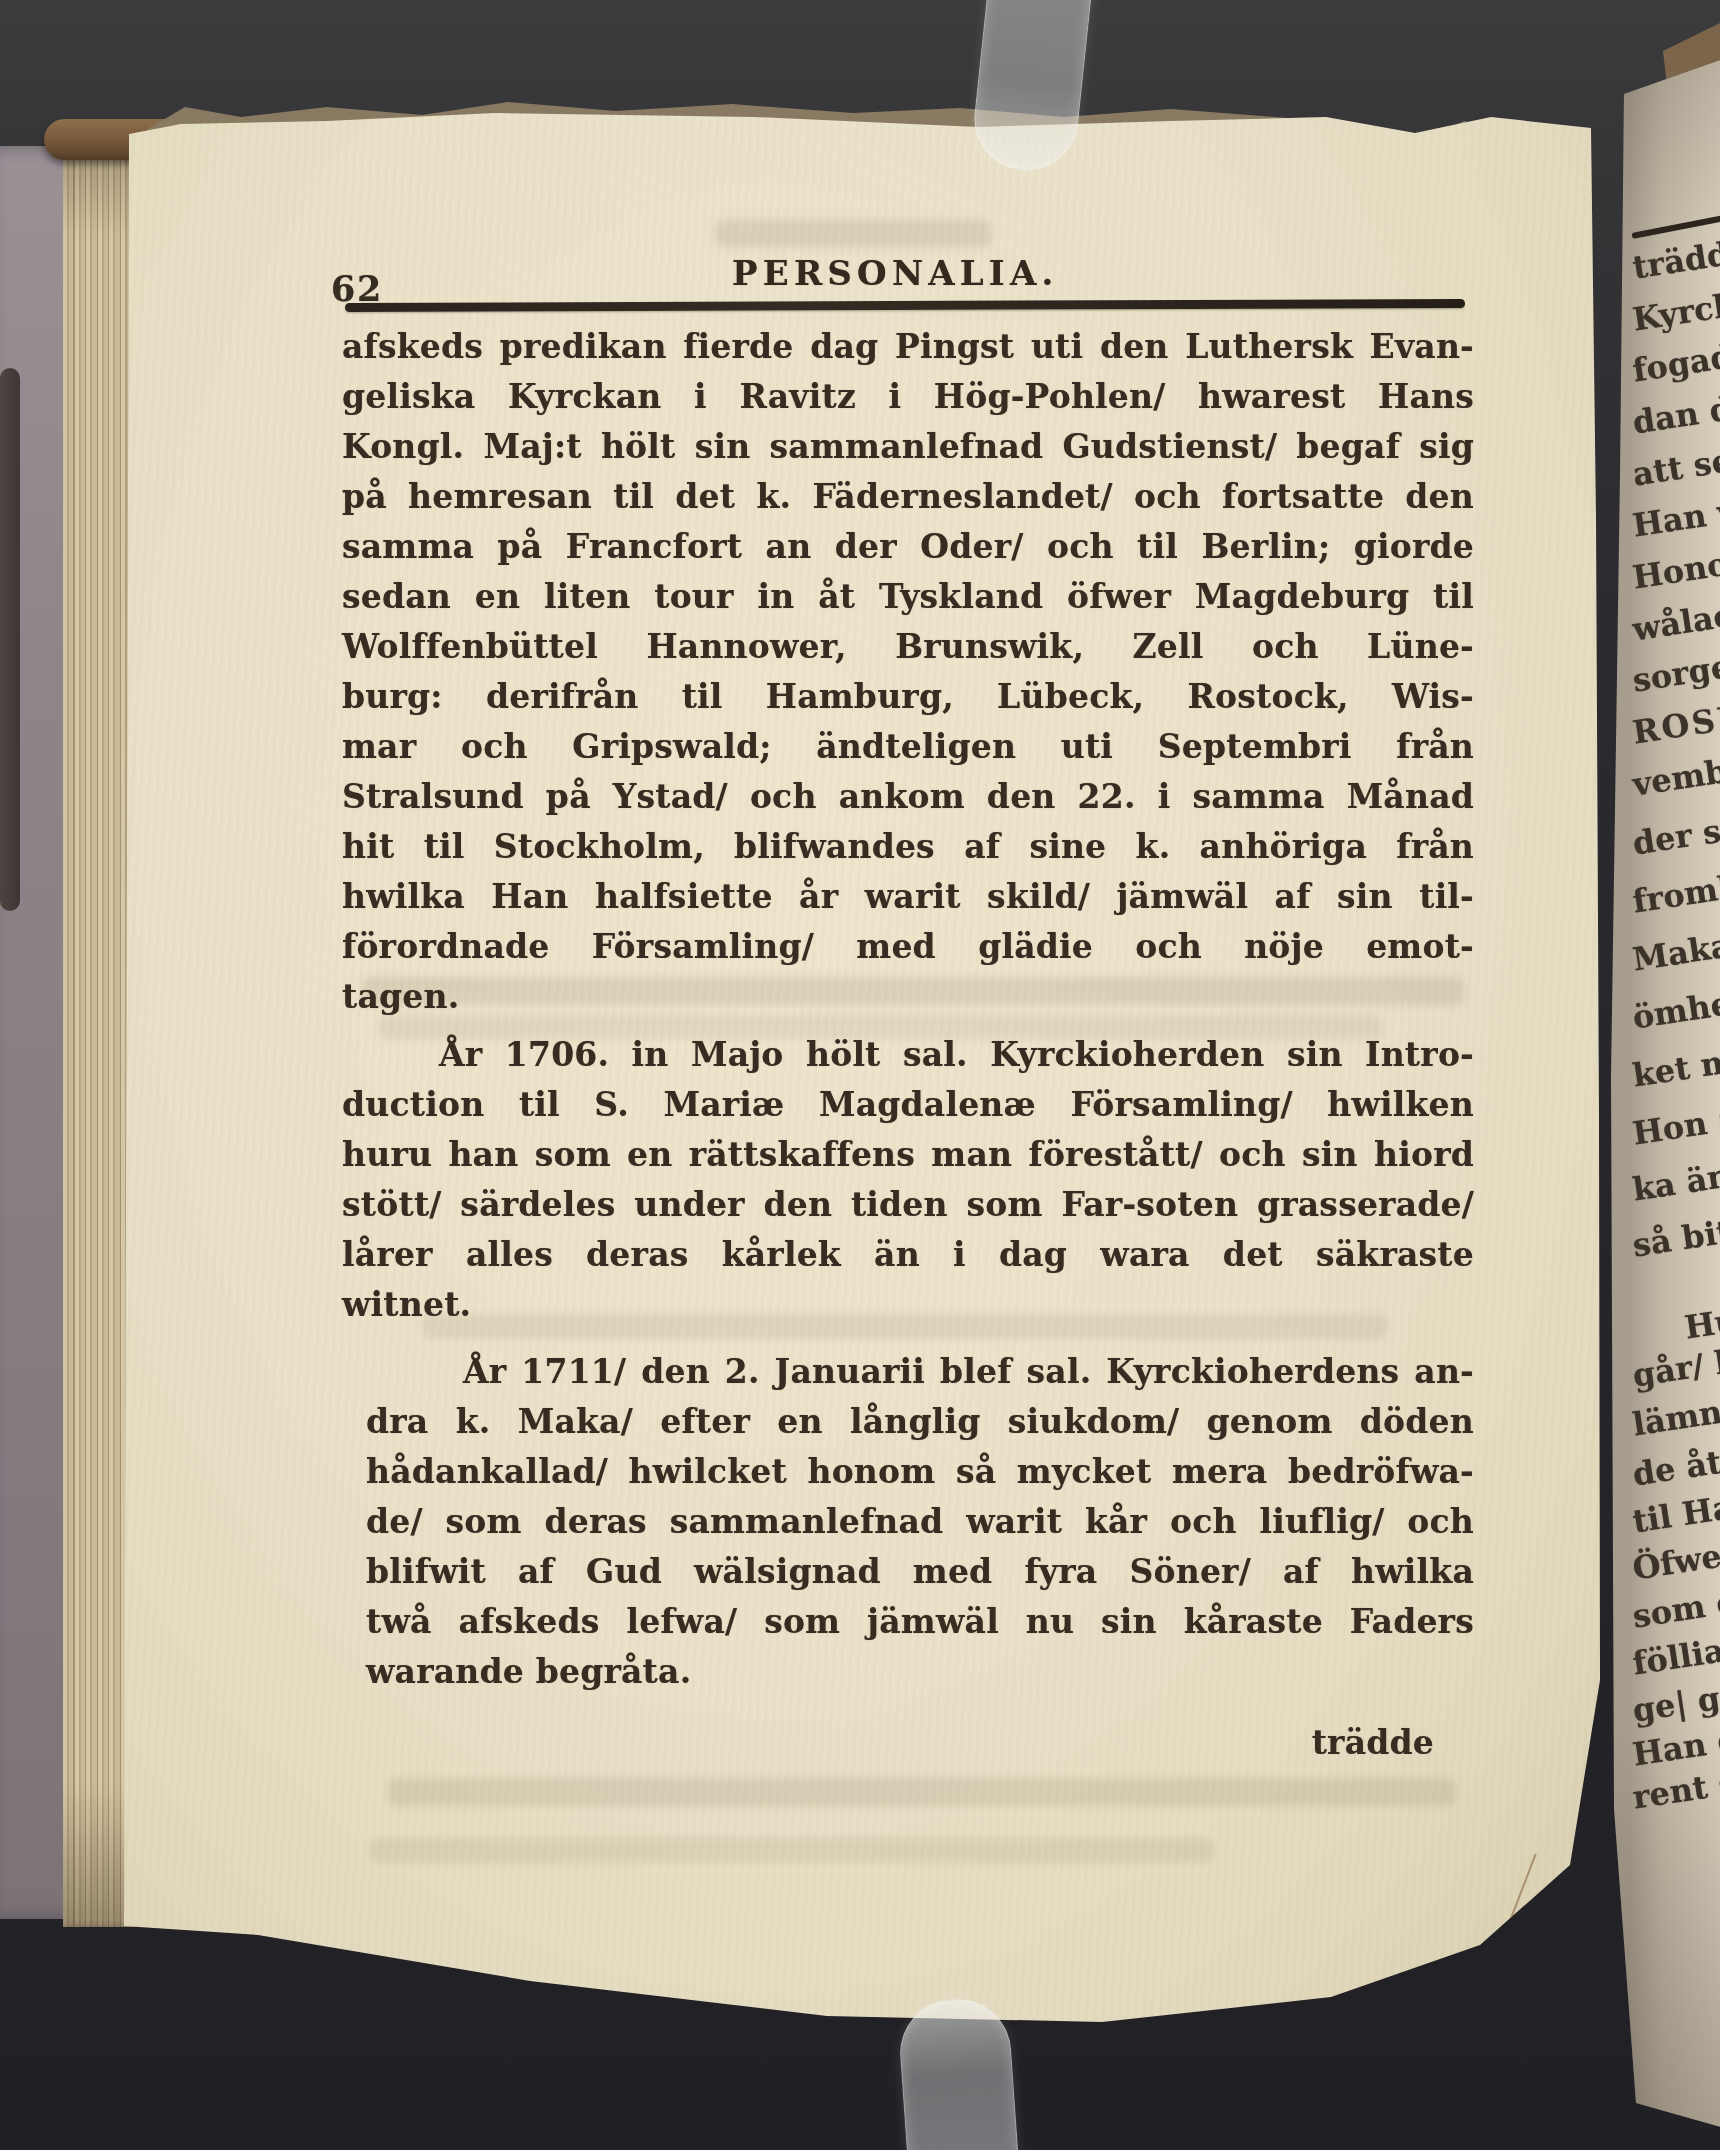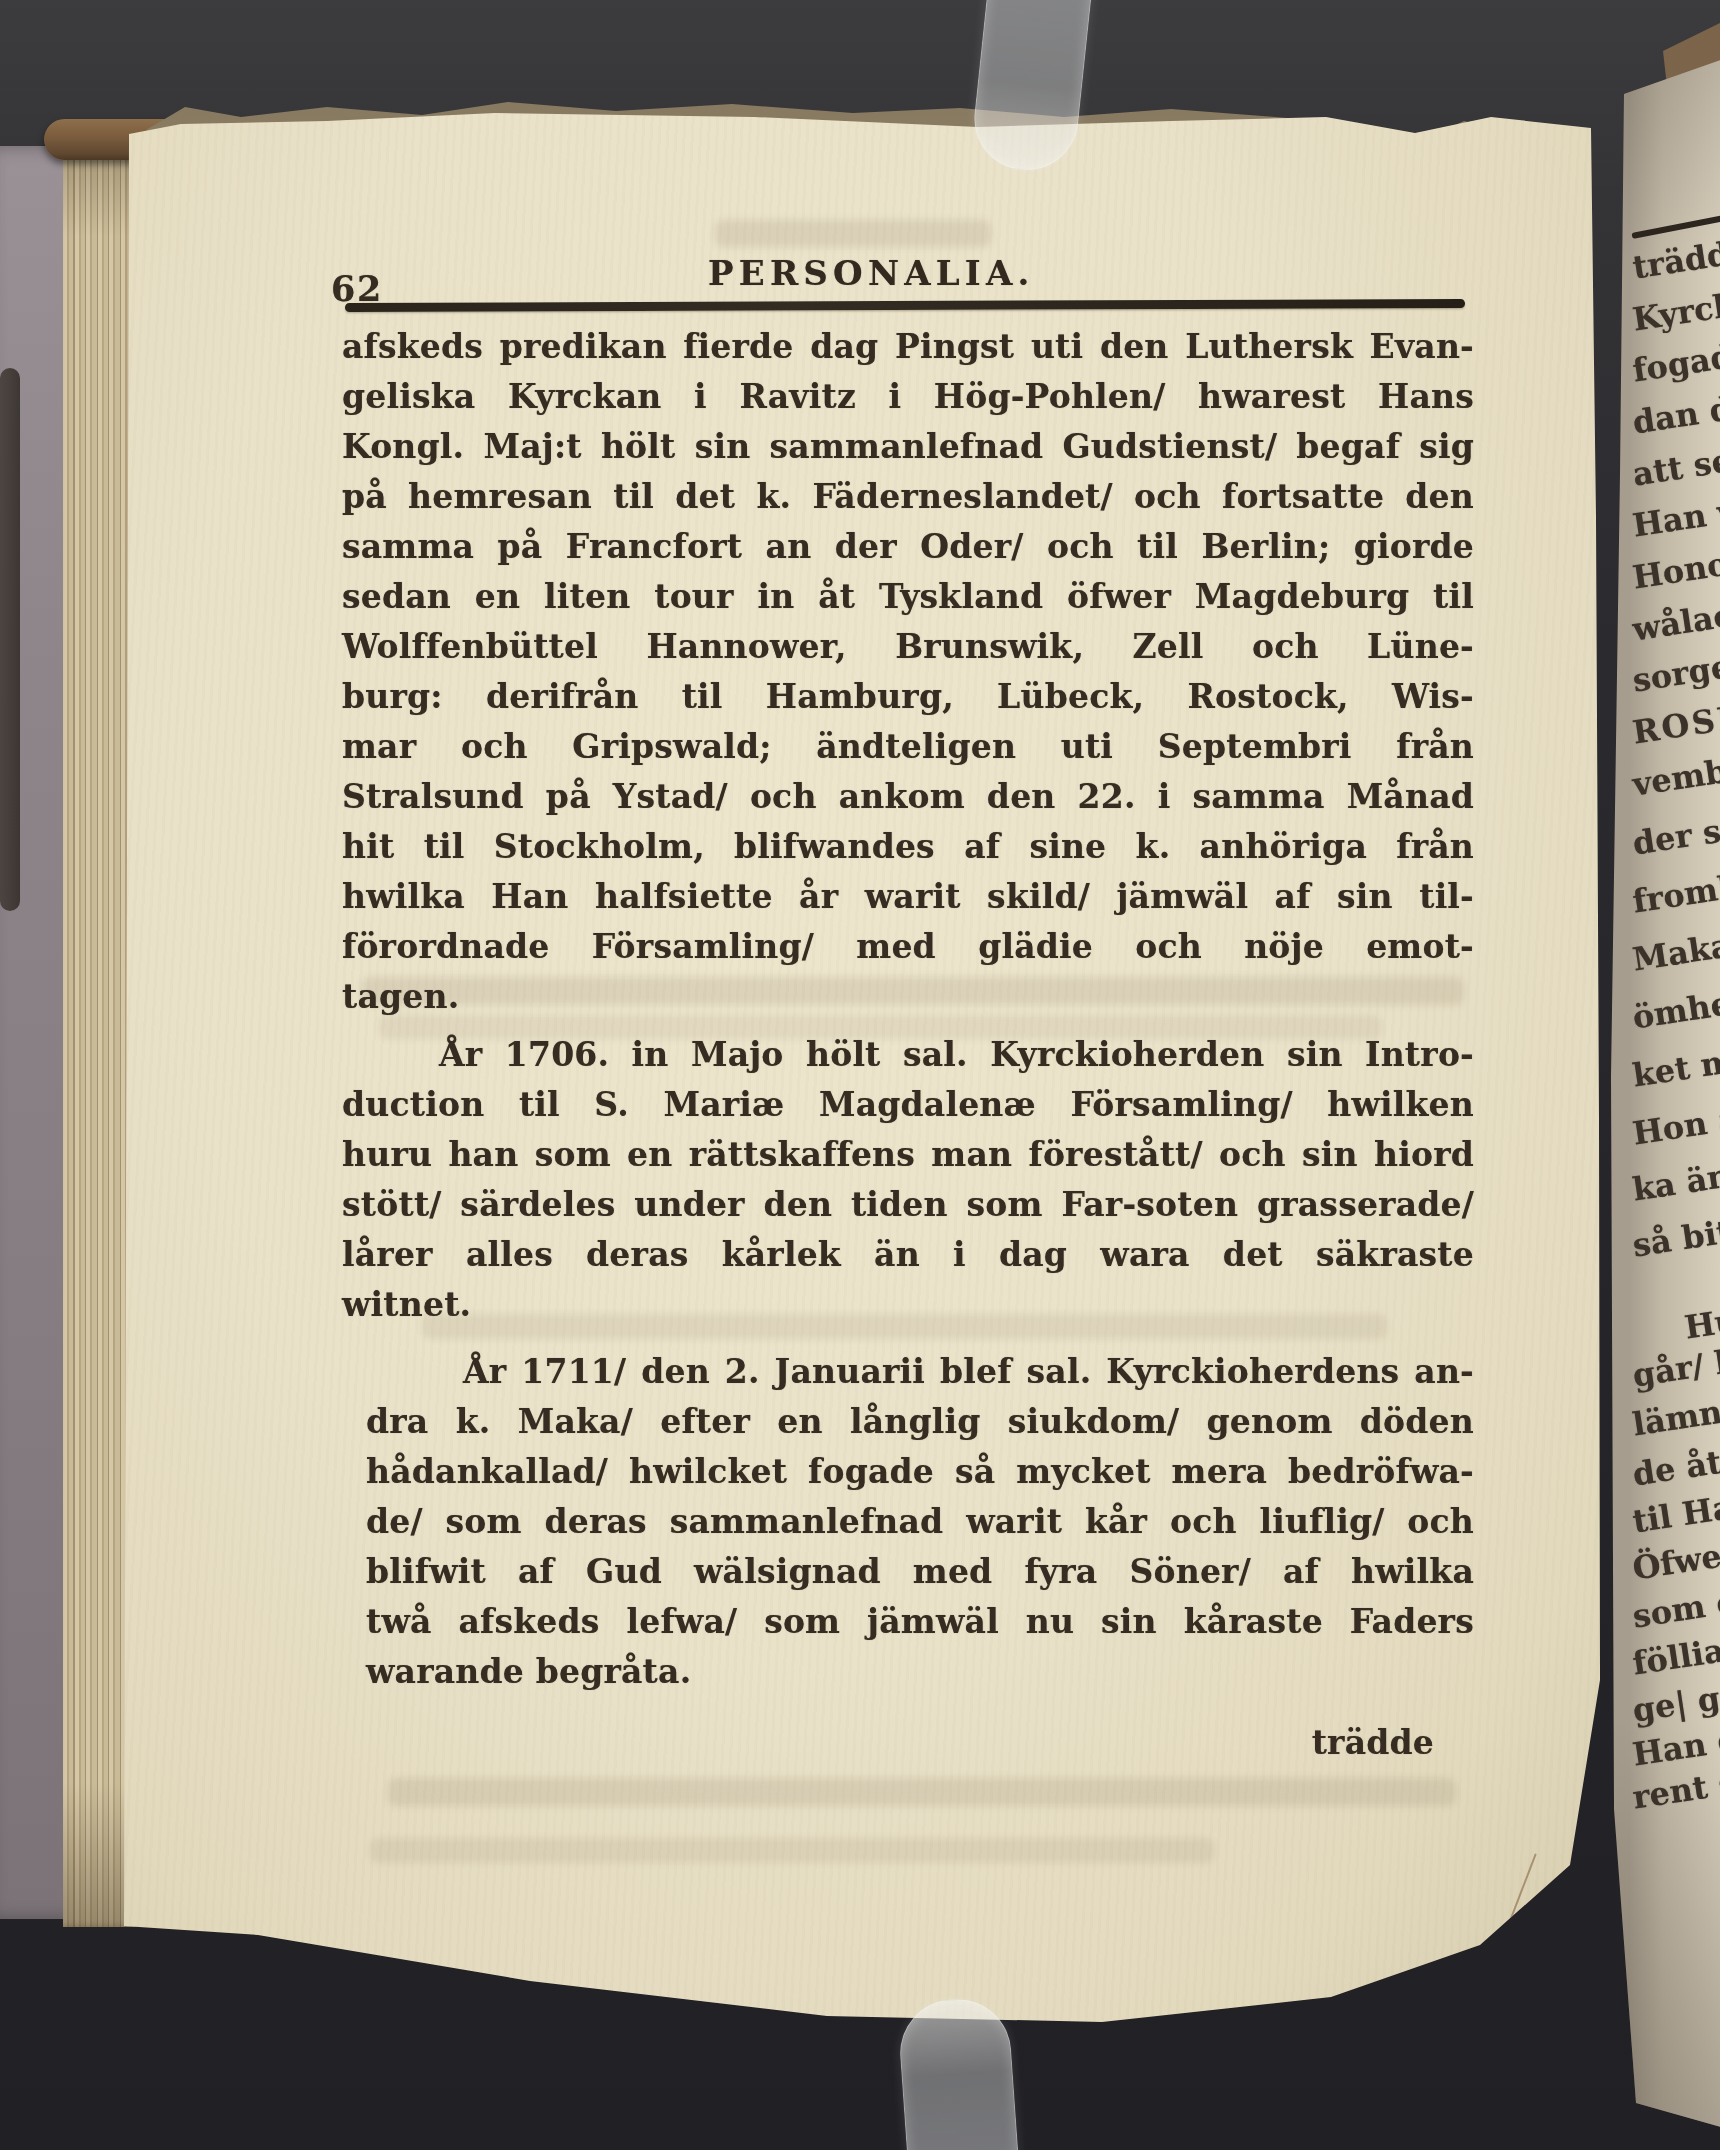--- a/index.html
+++ b/index.html
@@ -50,21 +50,21 @@
     position:absolute;inset:0;
     box-shadow:inset 0 0 95px rgba(120,98,58,.38),inset 0 0 17px rgba(110,90,55,.22);
     background:repeating-linear-gradient(93deg,rgba(120,100,70,.028) 0 3px,rgba(0,0,0,0) 3px 8.2px);
   }
   .folio-number{
     position:absolute;left:331px;top:268px;
     font-size:35px;font-weight:bold;color:#352c22;letter-spacing:1.7px;
     text-shadow:0 0 0.9px rgba(45,35,22,.55);
   }
   .running-head{
-    position:absolute;left:708px;top:253px;width:306px;
+    position:absolute;left:732px;top:253px;width:306px;
     font-size:34px;font-weight:bold;letter-spacing:5.2px;
     color:#33291f;text-shadow:0 0 0.9px rgba(45,35,22,.5);
   }
   .head-rule{
     position:absolute;left:345px;top:301px;width:1120px;height:8.6px;
     background:linear-gradient(90deg,#2a241d 0%,#332c23 40%,#251f18 100%);
     border-radius:4.3px;transform:rotate(-.2deg);
     box-shadow:0 1.3px 1.7px rgba(90,75,50,.35);
   }
   .text-col{
@@ -219,21 +219,21 @@
         <div class="line ind">År 1706. in Majo hölt sal. Kyrckioherden sin Intro-</div>
         <div class="line">duction til S. Mariæ Magdalenæ Församling/ hwilken</div>
         <div class="line">huru han som en rättskaffens man förestått/ och sin hiord</div>
         <div class="line">stött/ särdeles under den tiden som Far-soten grasserade/</div>
         <div class="line">lårer alles deras kårlek än i dag wara det säkraste</div>
         <div class="line short">witnet.</div>
       </div>
       <div class="para p3">
         <div class="line ind">År 1711/ den 2. Januarii blef sal. Kyrckioherdens an-</div>
         <div class="line">dra k. Maka/ efter en långlig siukdom/ genom döden</div>
-        <div class="line">hådankallad/ hwilcket fogade så mycket mera bedröfwa-</div>
+        <div class="line">hådankallad/ hwilcket honom så mycket mera bedröfwa-</div>
         <div class="line">de/ som deras sammanlefnad warit kår och liuflig/ och</div>
         <div class="line">blifwit af Gud wälsignad med fyra Söner/ af hwilka</div>
         <div class="line">twå afskeds lefwa/ som jämwäl nu sin kåraste Faders</div>
         <div class="line short">warande begråta.</div>
       </div>
       <div class="para p4">
         <div class="line catch">trädde</div>
       </div>
     </div>
   </div>

